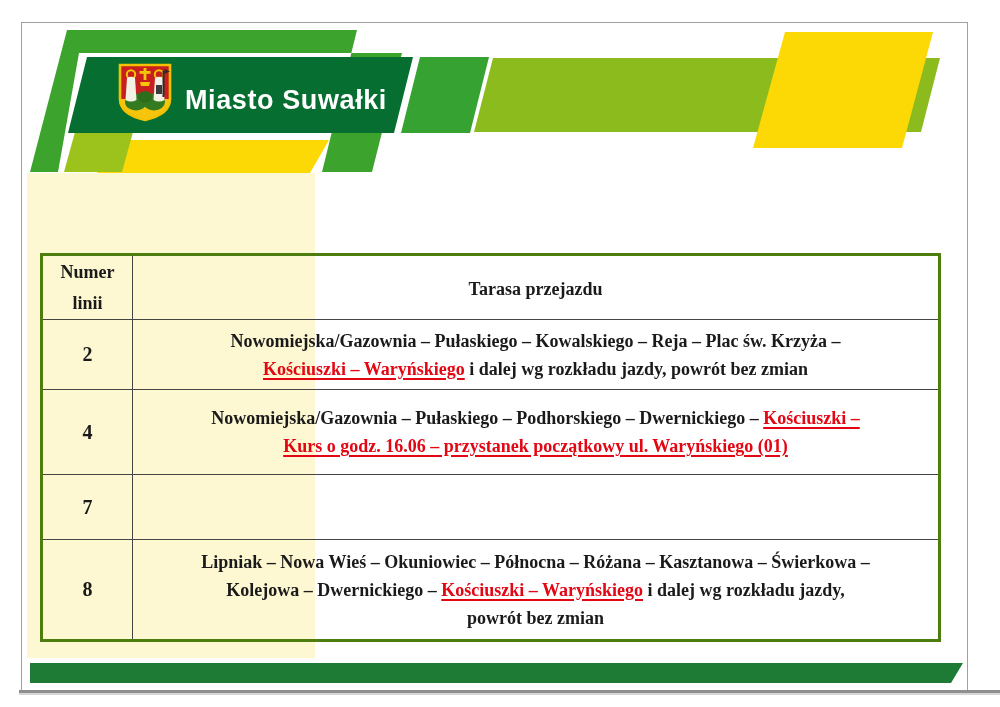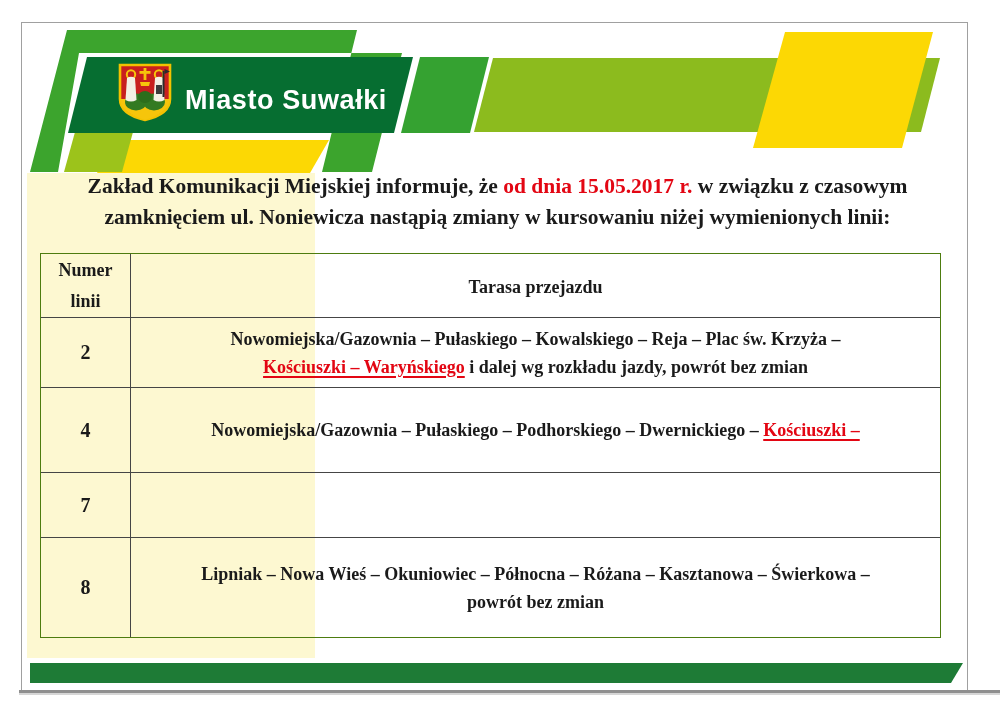--- a/index.html
+++ b/index.html
@@ -18,21 +18,21 @@
          font-family:"Liberation Sans","DejaVu Sans",sans-serif;
          font-size:27px;font-weight:bold;letter-spacing:.6px;white-space:nowrap;}
   .coat{left:118px;top:63px;z-index:3;}
   
   .intro{left:30px;top:171px;width:935px;z-index:3;text-align:center;
          font-size:21.5px;font-weight:bold;line-height:31px;}
   .intro .line{white-space:nowrap;}
   .red{color:#e30613;}
   .red-u{color:#e30613;text-decoration:underline;text-decoration-thickness:1.5px;text-underline-offset:3px;}
   
-  .route-table{left:40px;top:253px;width:901px;z-index:3;border:1px solid #4d7c0f;
+  .route-table{left:40px;top:253px;width:901px;z-index:3;border:3px solid #4d7c0f;
                box-sizing:border-box;font-weight:bold;font-size:18px;}
   .t-row{display:flex;border-bottom:1px solid #454545;box-sizing:border-box;}
   .t-row:last-child{border-bottom:none;}
   .c1{width:90px;border-right:1px solid #454545;box-sizing:border-box;flex:0 0 90px;
       display:flex;flex-direction:column;align-items:center;justify-content:center;}
   .c2{flex:1;display:flex;flex-direction:column;align-items:center;justify-content:center;}
   .c2.top{justify-content:center;padding-top:3px;}
   .hline{line-height:31px;}
   .rline{line-height:28px;white-space:nowrap;text-align:center;}
   .lineno{font-size:20px;}
@@ -70,24 +70,20 @@
     <path d="M37,15 Q41,12.5 45,15 L46.5,37 Q41,40 35.5,37 Z" fill="#F3F0E4"></path>
     <rect x="44.5" y="8" width="2" height="26" fill="#2b2b2b"></rect>
     <path d="M46.5,6 L52,8.5 L46.5,11 Z" fill="#2b2b2b"></path>
     <rect x="38" y="22" width="6" height="9" fill="#3b3b3b"></rect>
   </svg>
 
   <div class="abs brand">Miasto Suwałki</div>
 
   <div class="abs pale-band"></div>
 
-  <div class="abs intro">
-    <div class="line"><span>Zakład Komunikacji Miejskiej informuje, że </span><span class="red">od dnia 15.05.2017 r.</span><span> w związku z czasowym</span></div>
-    <div class="line">zamknięciem ul. Noniewicza nastąpią zmiany w kursowaniu niżej wymienionych linii:</div>
-  </div>
 
   <div class="abs route-table">
     <div class="t-row" style="height:64px;">
       <div class="c1">
         <div class="hline">Numer</div>
         <div class="hline">linii</div>
       </div>
       <div class="c2 top">
         <div class="hline">Tarasa przejazdu</div>
       </div>
@@ -97,29 +93,31 @@
           <div class="c1 lineno">2</div>
           <div class="c2">
             <div class="rline"><span>Nowomiejska/Gazownia – Pułaskiego – Kowalskiego – Reja – Plac św. Krzyża –</span></div>
             <div class="rline"><span class="red-u">Kościuszki – Waryńskiego</span><span> i dalej wg rozkładu jazdy, powrót bez zmian</span></div>
           </div>
         </div>
         <div class="t-row" style="height: 85px;">
           <div class="c1 lineno">4</div>
           <div class="c2">
             <div class="rline"><span>Nowomiejska/Gazownia – Pułaskiego – Podhorskiego – Dwernickiego – </span><span class="red-u">Kościuszki –</span></div>
+            <div class="rline"><span class="red-u">Kurs o godz. 16.06 – przystanek początkowy ul. Waryńskiego (01)</span></div>
           </div>
         </div>
         <div class="t-row" style="height: 65px;">
           <div class="c1 lineno">7</div>
         </div>
         <div class="t-row" style="height: 99px;">
           <div class="c1 lineno">8</div>
           <div class="c2">
             <div class="rline"><span>Lipniak – Nowa Wieś – Okuniowiec – Północna – Różana – Kasztanowa – Świerkowa –</span></div>
+            <div class="rline"><span>Kolejowa – Dwernickiego – </span><span class="red-u">Kościuszki – Waryńskiego</span><span> i dalej wg rozkładu jazdy,</span></div>
             <div class="rline"><span>powrót bez zmian</span></div>
           </div>
         </div>
       </div>
   </div>
 
   <div class="abs footer-bar"></div>
 
   <div class="abs page-border"></div>
   <div class="abs bottom-shadow-dark"></div>

